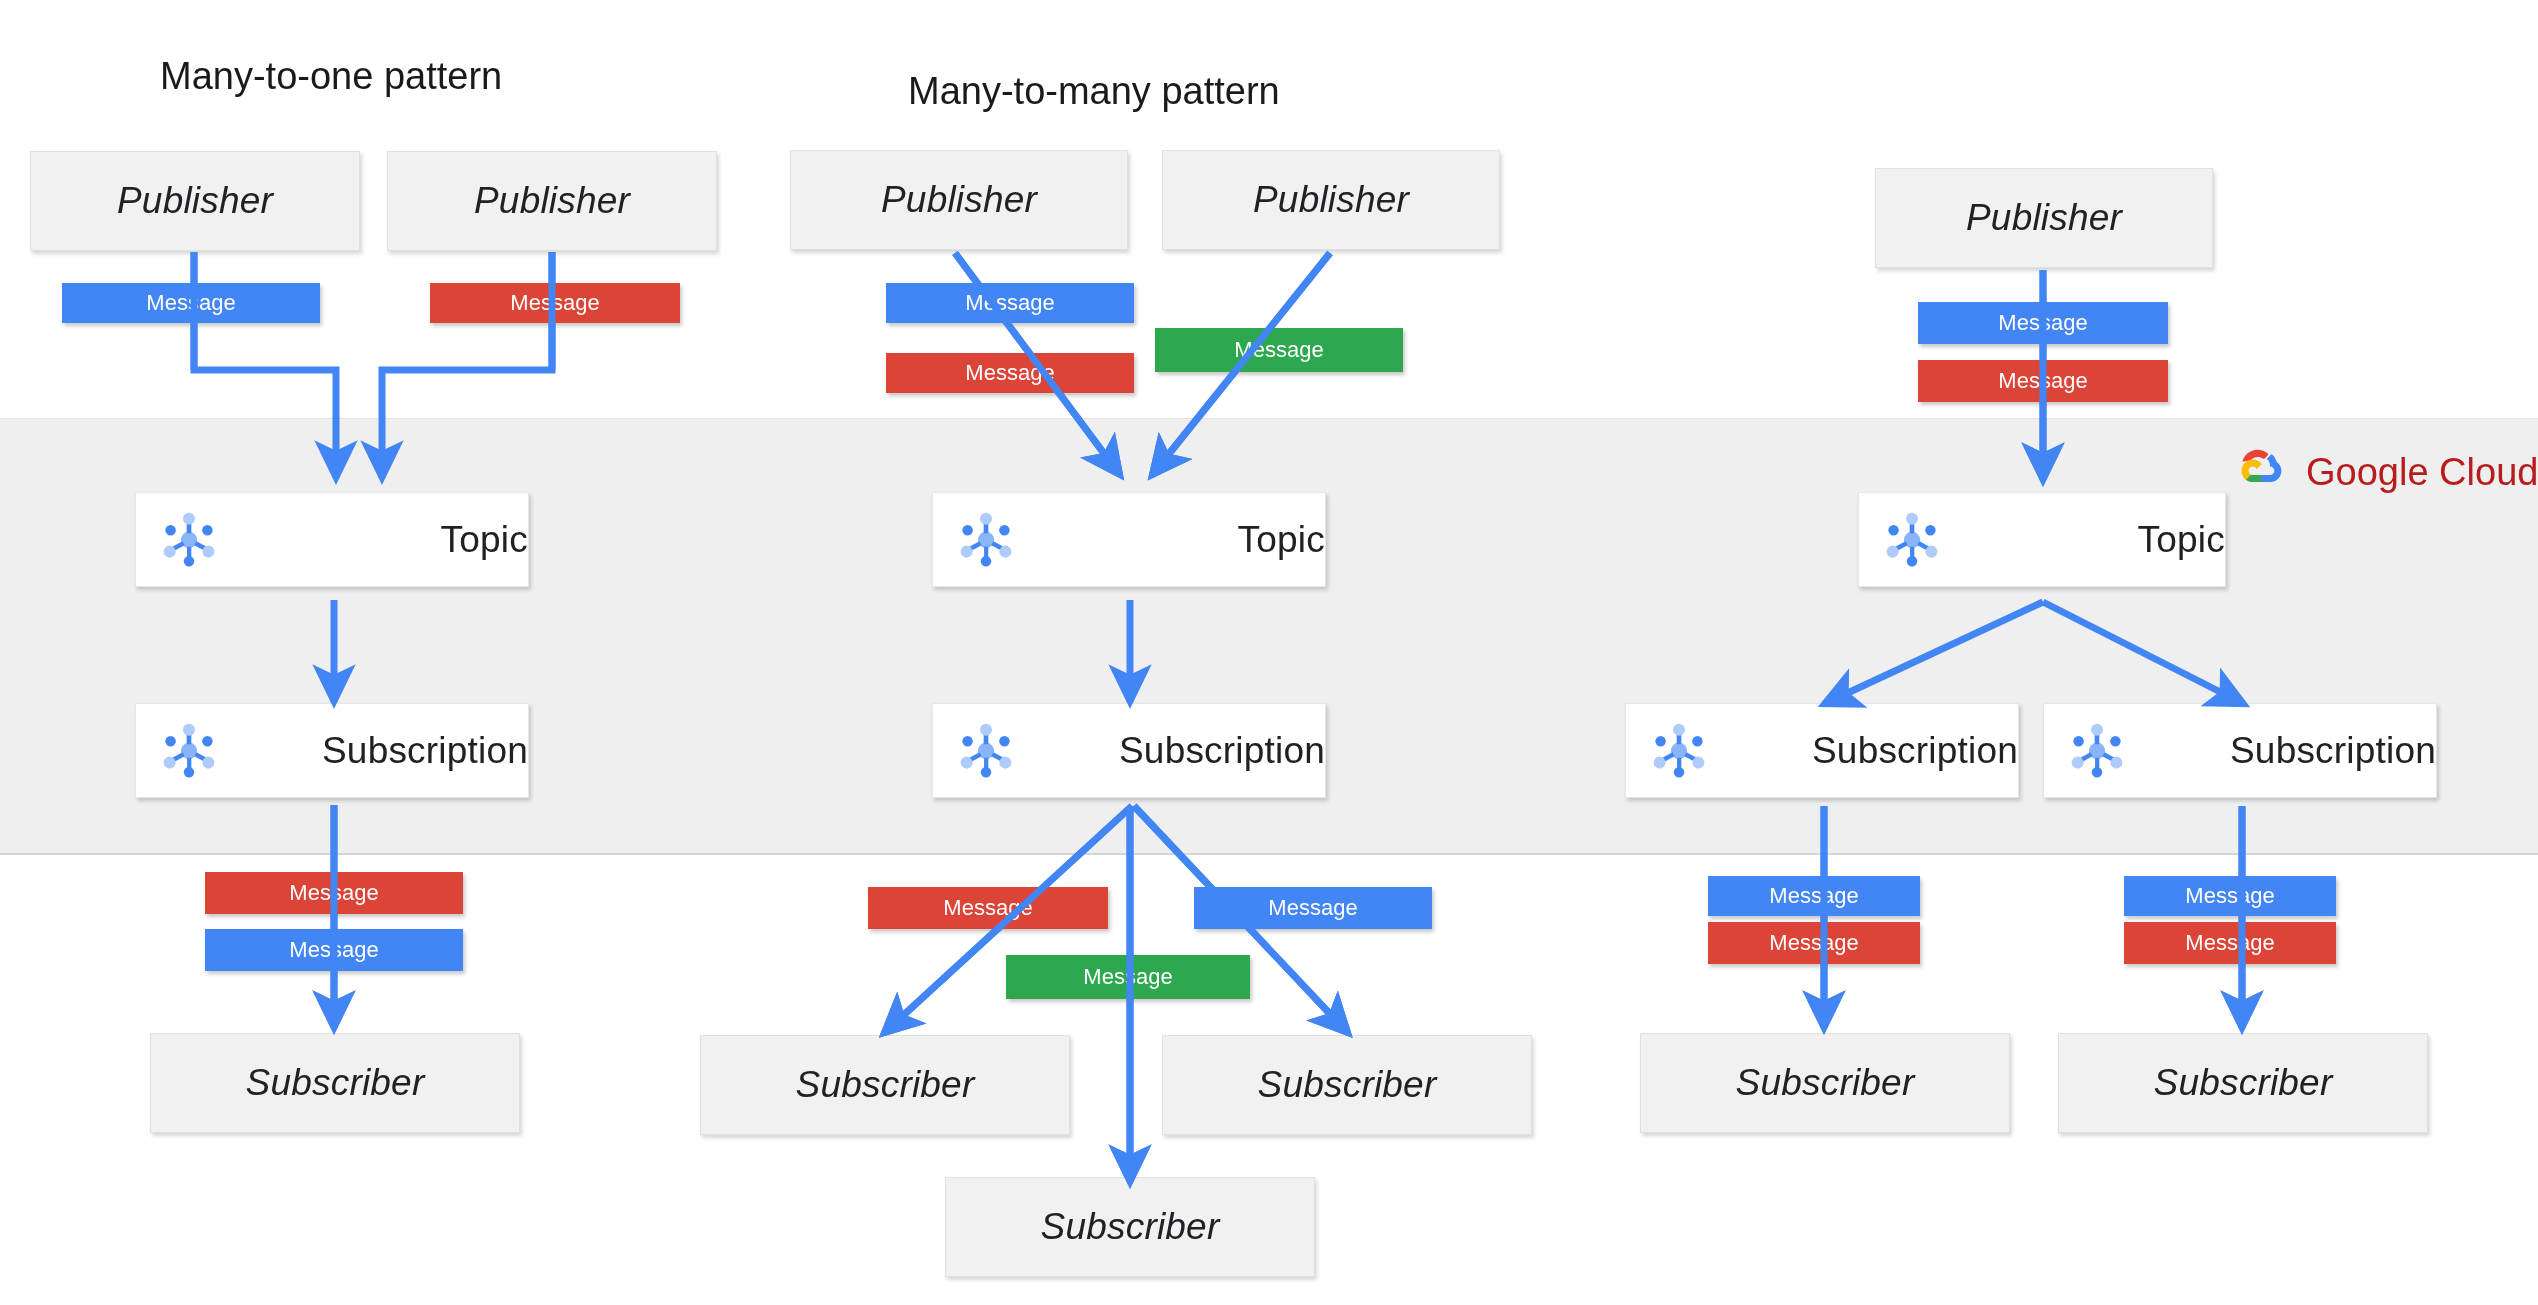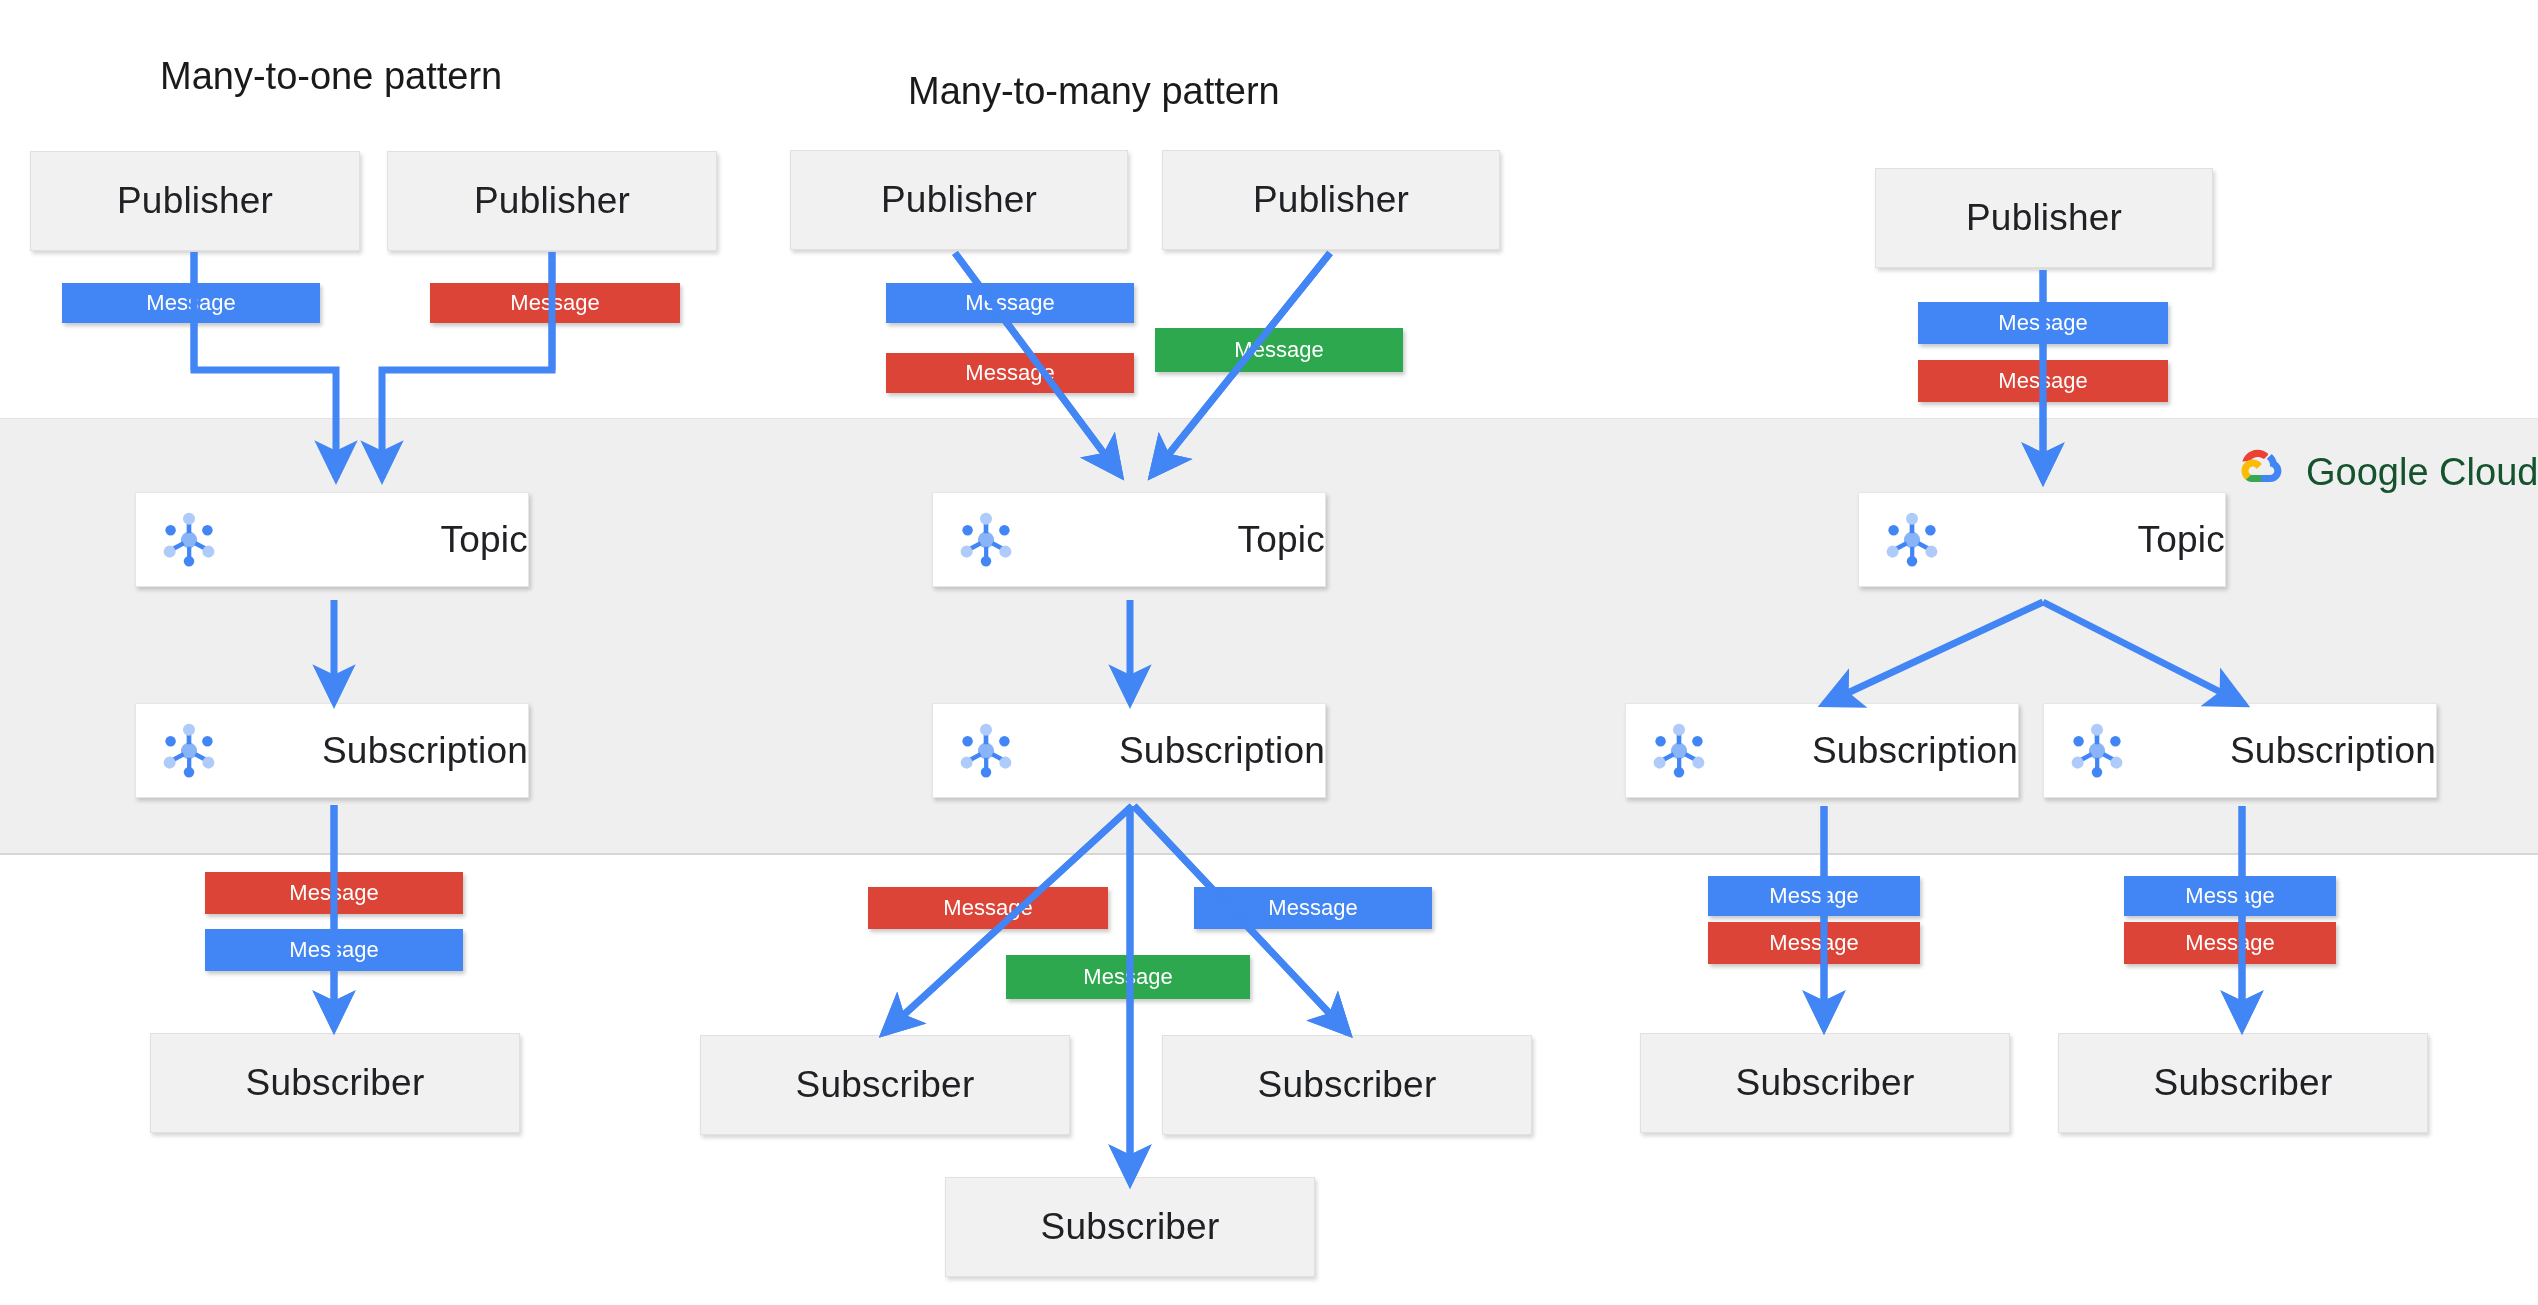--- a/index.html
+++ b/index.html
@@ -21,20 +21,21 @@
   
   .node{
     position:absolute;box-sizing:border-box;
     display:flex;align-items:center;justify-content:center;
     color:#202124;letter-spacing:.2px;
   }
   .node-endpoint{                 
     background:#f1f1f1;border:1px solid #e0e0e0;
     box-shadow:2px 3px 4px rgba(0,0,0,.16);
     font-size:37px;
+    font-style:italic;
   }
   .node-pubsub{                   
     background:#ffffff;border:1px solid #e6e6e6;
     box-shadow:2px 3px 4px rgba(0,0,0,.18);
     font-size:37px;
     justify-content:space-between;
   }
   .node-pubsub .label{margin-left:10px;}
   .ps-icon{width:62px;height:62px;margin-left:22px;flex:0 0 auto;}
 
@@ -59,21 +60,21 @@
   
   #links{position:absolute;left:0;top:0;width:2538px;height:1305px;
          pointer-events:none;z-index:4;}
   #links-top{position:absolute;left:0;top:0;width:2538px;height:1305px;
          pointer-events:none;z-index:8;}
 
   
   .gcp-badge{
     position:absolute;display:flex;align-items:center;gap:16px;z-index:7;
   }
-  .gcp-text{font-size:38px;color:#14532d;white-space:nowrap;}
+  .gcp-text{font-size:38px;color:#b91c1c;white-space:nowrap;}
   .gcp-text b{font-weight:normal;}
 </style>
 </head>
 <body>
 
 <div id="stage">
 
   <div class="cloud-band" style="top:418px;height:437px;"></div>
 
   <div class="gcp-badge" style="left:2232px;top:448px;">

